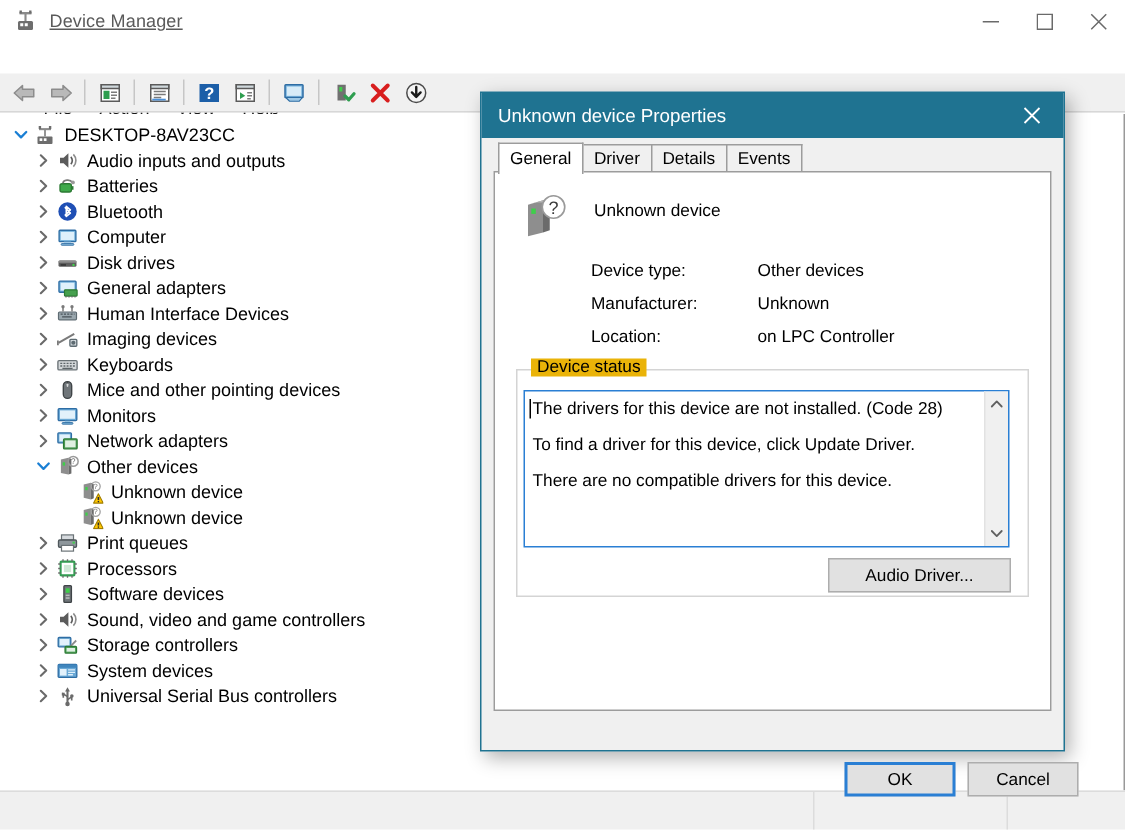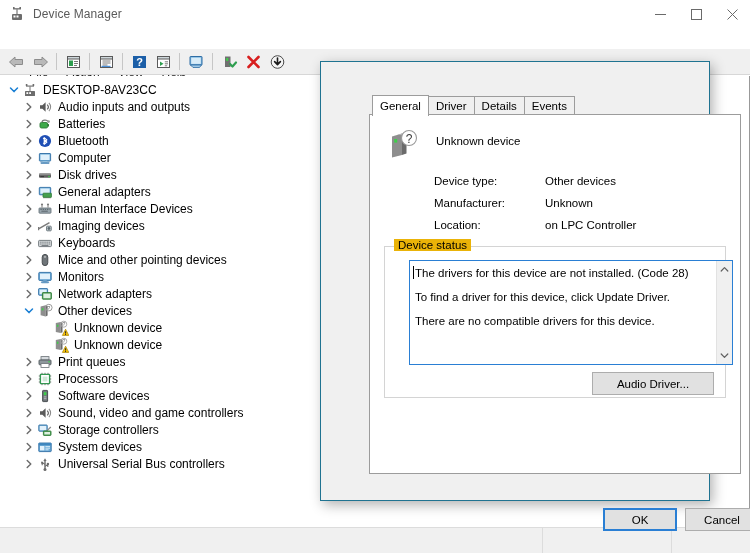--- a/index.html
+++ b/index.html
@@ -30,20 +30,21 @@
   #titlebar-icon {
     margin-left: 9px;
     width: 16px; height: 16px;
     display: flex; align-items: center; justify-content: center;
   }
   #titlebar-title {
     margin-left: 8px;
     font-size: 12px;
     color: #5a5a5a;
     letter-spacing: .1px;
+    text-decoration: underline;
   }
   .caption-btns {
     position: absolute; right: 0; top: 0;
     height: 28px; display: flex;
   }
   .caption-btn {
     width: 36px; height: 28px;
     display: flex; align-items: center; justify-content: center;
     color: #6a6a6a;
   }
@@ -162,21 +163,20 @@
     width: 42px; height: 30px;
     display: flex; align-items: center; justify-content: center;
     color: #ffffff;
   }
 
   #dlg-body {
     position: absolute;
     left: 8px; top: 34px;
     width: 332px; height: 396px;
     box-sizing: border-box;
-    margin-left: 40px;
   }
 
   
   #tabstrip {
     position: relative;
     height: 19px;
     display: flex; align-items: flex-end;
     padding-left: 3px;
     box-sizing: border-box;
   }
@@ -240,21 +240,21 @@
   #status-legend {
     position: absolute;
     left: 9px; top: -8px;
     background: #eab308;
     padding: 0 4px;
     font-size: 11.5px;
     color: #000;
   }
   #status-box {
     position: absolute;
-    left: 24px; top: 13px;
+    left: 4px; top: 13px;
     width: 324px; height: 105px;
     background: #ffffff;
     border: 1px solid #2a7fd4;
     box-sizing: border-box;
     display: flex;
   }
   #status-text {
     flex: 1;
     padding: 5px 4px 0 3px;
     font-size: 11.5px;
@@ -813,20 +813,28 @@
   </div>
 
   <div id="statusbar">
     <div class="sb-pane first"></div>
     <div class="sb-pane second"></div>
     <div class="sb-pane third"></div>
   </div>
 
   <div id="dialog">
 
+    <div id="dlg-titlebar">
+      <div id="dlg-title">Unknown device Properties</div>
+      <div id="dlg-close">
+        <svg width="12" height="12" viewBox="0 0 12 12">
+          <path d="M1 1 L11 11 M11 1 L1 11" stroke="currentColor" stroke-width="1.2" fill="none"></path>
+        </svg>
+      </div>
+    </div>
 
     <div id="dlg-body">
 
       <div id="tabstrip">
         <div class="tab active">General</div>
         <div class="tab">Driver</div>
         <div class="tab">Details</div>
         <div class="tab">Events</div>
       </div>
 

